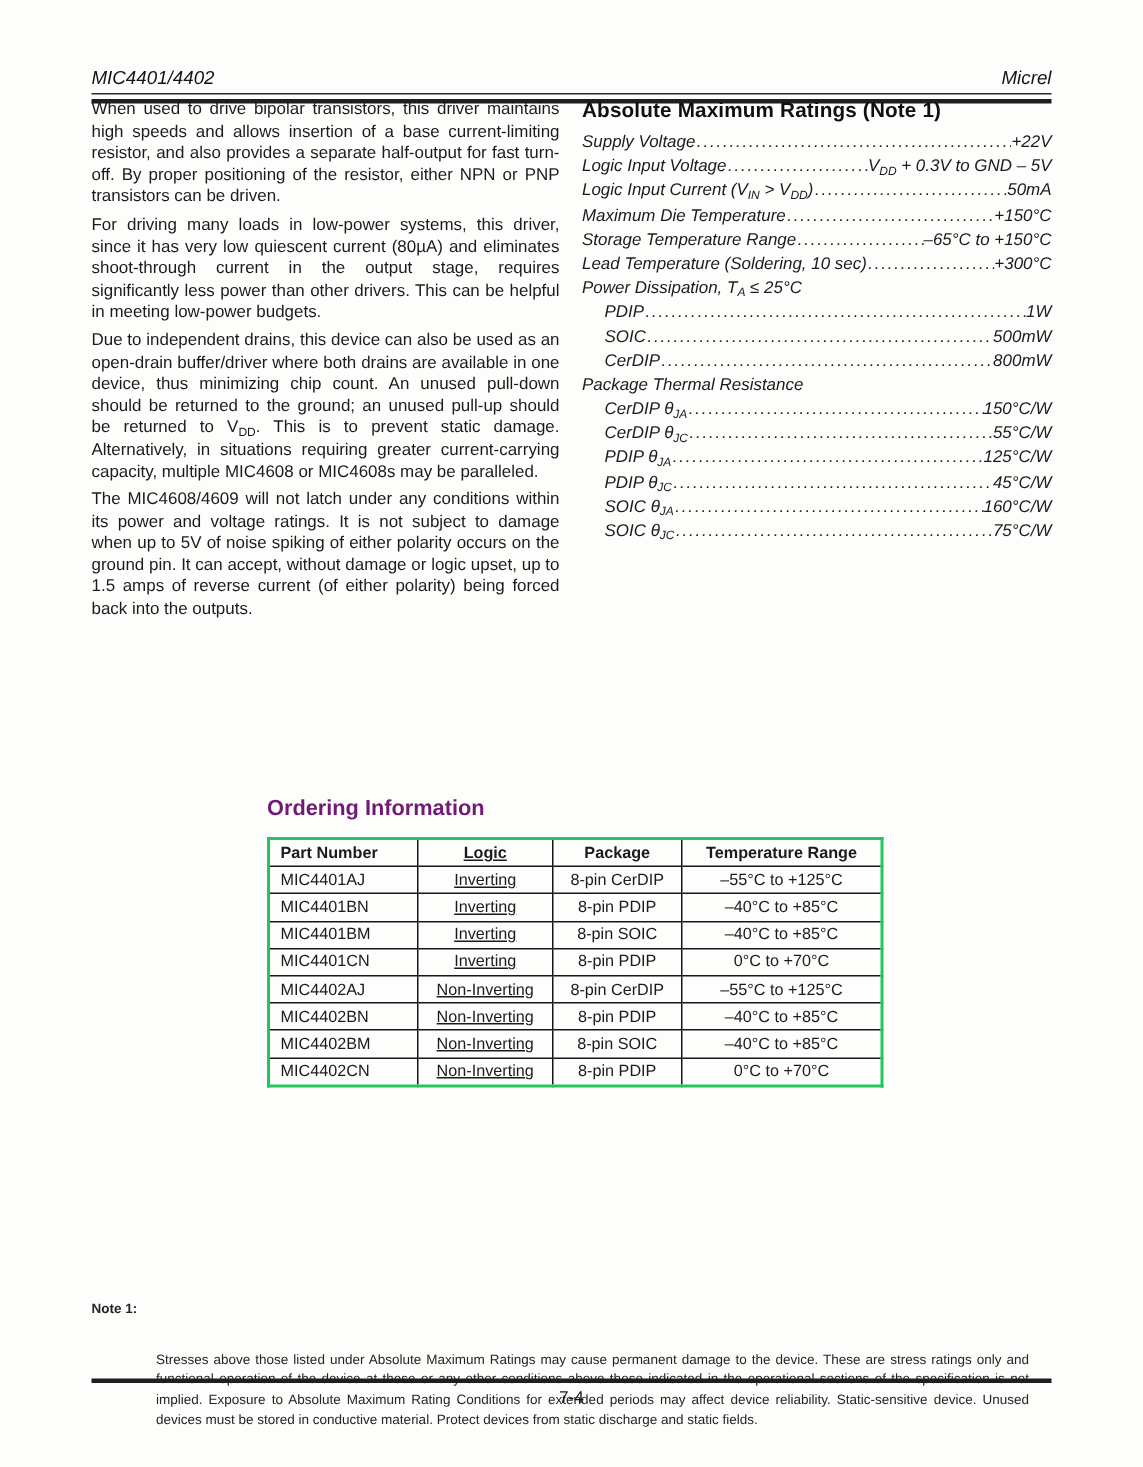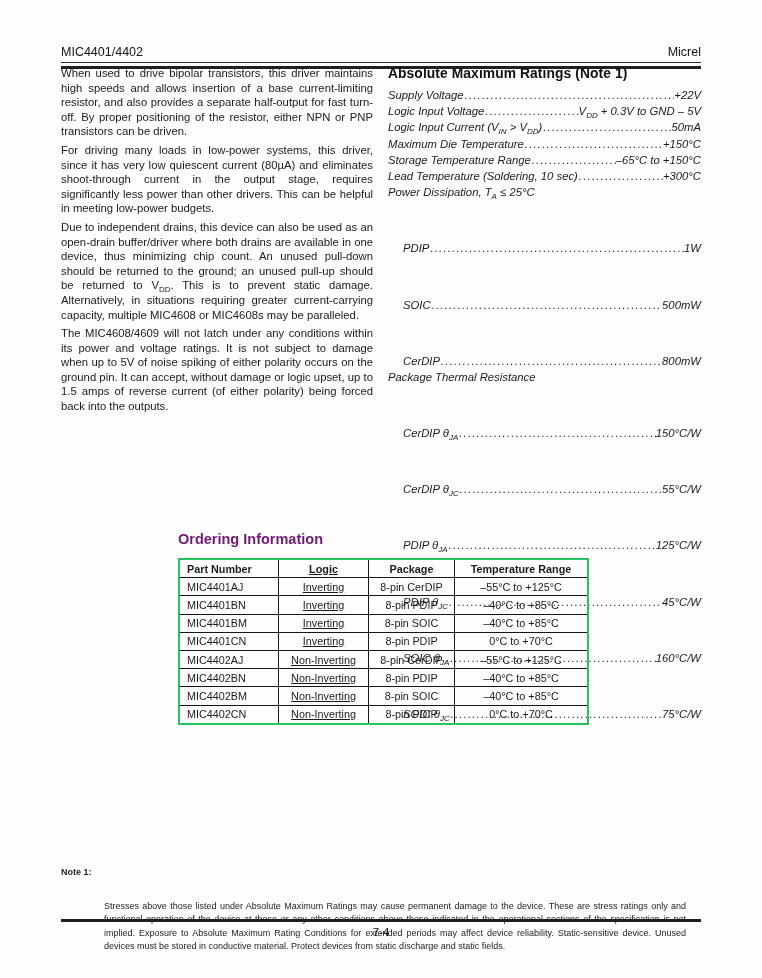--- a/index.html
+++ b/index.html
@@ -9,41 +9,41 @@
     height: 978px;
     background: #fdfdfc;
     font-family: "Liberation Sans", "DejaVu Sans", sans-serif;
     color: #1b1b1b;
     overflow: hidden;
   }
   
   .header-row {
     position: absolute; top: 45px; left: 61px; right: 61px;
     display: flex; justify-content: space-between; align-items: flex-start;
-    font-size: 12.5px; color: #141414; gap: 36px;
+    font-style: italic; font-size: 12.5px; color: #141414; gap: 36px;
   }
   .rule-thin  { position: absolute; top: 62px; left: 61px; right: 61px; height: 1px; background: #2a2a2a; }
   .rule-thick { position: absolute; top: 66px; left: 61px; right: 61px; height: 3px; background: #1f1f1f; }
 
   
   .col-left {
     position: absolute; top: 66px; left: 61px; width: 312px;
     font-size: 11.3px; line-height: 14.6px; text-align: justify;
   }
   .col-left p { margin: 0 0 4px 0; }
 
   
   .col-right { position: absolute; top: 66px; left: 388px; width: 313px; }
   .ratings-title {
     font-size: 13.8px; font-weight: bold; color: #101010;
     margin: 0 0 8px 0; letter-spacing: 0.1px;
   }
   .ratings-list { font-size: 11.3px; font-style: italic; }
   .rating-row { display: flex; align-items: baseline; height: 16.2px; white-space: nowrap; }
-  .rating-row.indent { padding-left: 15px; margin-top: 40px; }
+  .rating-row.indent { padding-left: 15px; }
   .r-label { flex: none; }
   .r-value { flex: none; }
   .dots { flex: 1 1 auto; overflow: hidden; min-width: 6px; padding: 0 1px; }
   .dots::before {
     content: "....................................................................................................................";
     letter-spacing: 1.2px; font-size: 11.3px; color: #222;
   }
   sub { font-size: 8px; vertical-align: -2.5px; line-height: 0; }
 
   

